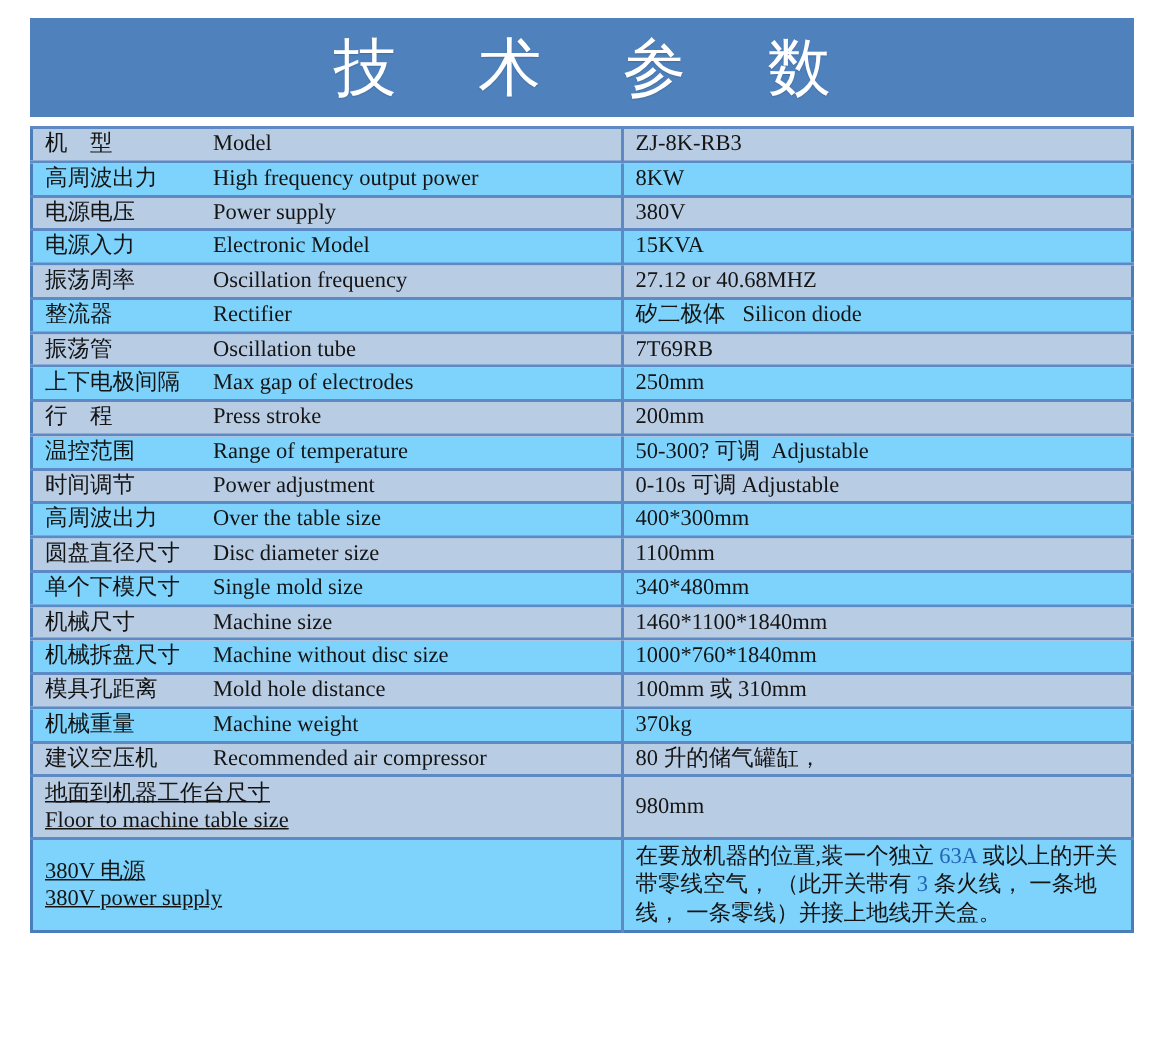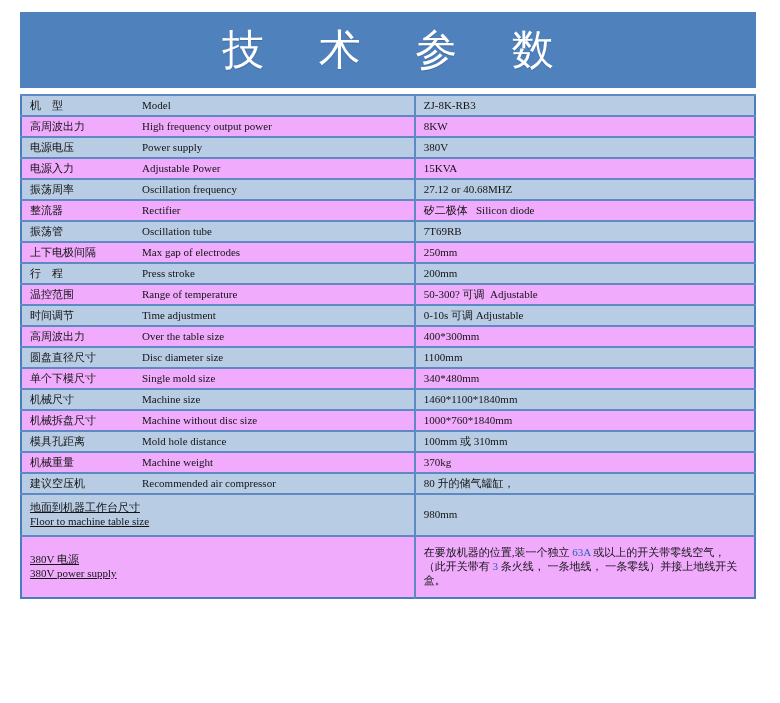--- a/index.html
+++ b/index.html
@@ -12,42 +12,42 @@
   }
   *{margin:0;padding:0;box-sizing:border-box;}
   html,body{background:#ffffff;}
   body{
     width:780px;height:703px;position:relative;overflow:hidden;
     font-family:"Liberation Serif","DejaVu Serif",serif;
     color:var(--ink);
   }
   .sheet{position:absolute;left:20px;top:12px;width:736px;}
   .band{
-    height:76px;background:var(--accent);
+    height:66px;background:var(--accent);
     display:flex;align-items:center;justify-content:center;
     color:#ffffff;font-size:42px;letter-spacing:22px;
     padding-left:22px; 
     margin-bottom:6px;
     text-shadow:0 1px 1px rgba(0,0,0,0.15);
   }
   table.spec{
     width:736px;border-collapse:collapse;table-layout:fixed;
     border:2px solid var(--border-outer);
-    font-size:11px;
+    font-size:15px;
   }
   td{
     vertical-align:middle;
     border-top:2px solid var(--border-inner);
     padding:1px 4px 1px 8px;
     height:21px;
     line-height:1.25;
     overflow:hidden;
   }
   tr.shade td{background:var(--rowblue);}
-  tr.plain td{background:#f0abfc;}
+  tr.plain td{background:#7dd3fc;}
   .cell-left{width:368px;}
   .cell-value{
     width:318px;
     border-left:2px solid var(--border-inner);
     white-space:pre-wrap;
   }
   .cn{display:inline-block;width:112px;white-space:nowrap;}
   .en{white-space:nowrap;}
   .stacked .cn-line,.stacked .en-line{display:block;white-space:nowrap;text-decoration:underline;}
   tr.tall td{height:42px;}
@@ -68,21 +68,21 @@
         </tr>
         <tr class="plain">
           <td class="cell-left"><span class="cn">高周波出力</span><span class="en">High frequency output power</span></td>
           <td class="cell-value">8KW</td>
         </tr>
         <tr class="shade">
           <td class="cell-left"><span class="cn">电源电压</span><span class="en">Power supply</span></td>
           <td class="cell-value">380V</td>
         </tr>
         <tr class="plain">
-          <td class="cell-left"><span class="cn">电源入力</span><span class="en">Adjustable Power</span></td>
+          <td class="cell-left"><span class="cn">电源入力</span><span class="en">Electronic Model</span></td>
           <td class="cell-value">15KVA</td>
         </tr>
         <tr class="shade">
           <td class="cell-left"><span class="cn">振荡周率</span><span class="en">Oscillation frequency</span></td>
           <td class="cell-value">27.12 or 40.68MHZ</td>
         </tr>
         <tr class="plain">
           <td class="cell-left"><span class="cn">整流器</span><span class="en">Rectifier</span></td>
           <td class="cell-value">矽二极体   Silicon diode</td>
         </tr>
@@ -96,21 +96,21 @@
         </tr>
         <tr class="shade">
           <td class="cell-left"><span class="cn">行　程</span><span class="en">Press stroke</span></td>
           <td class="cell-value">200mm</td>
         </tr>
         <tr class="plain">
           <td class="cell-left"><span class="cn">温控范围</span><span class="en">Range of temperature</span></td>
           <td class="cell-value">50-300? 可调  Adjustable</td>
         </tr>
         <tr class="shade">
-          <td class="cell-left"><span class="cn">时间调节</span><span class="en">Time adjustment</span></td>
+          <td class="cell-left"><span class="cn">时间调节</span><span class="en">Power adjustment</span></td>
           <td class="cell-value">0-10s 可调 Adjustable</td>
         </tr>
         <tr class="plain">
           <td class="cell-left"><span class="cn">高周波出力</span><span class="en">Over the table size</span></td>
           <td class="cell-value">400*300mm</td>
         </tr>
         <tr class="shade">
           <td class="cell-left"><span class="cn">圆盘直径尺寸</span><span class="en">Disc diameter size</span></td>
           <td class="cell-value">1100mm</td>
         </tr>

